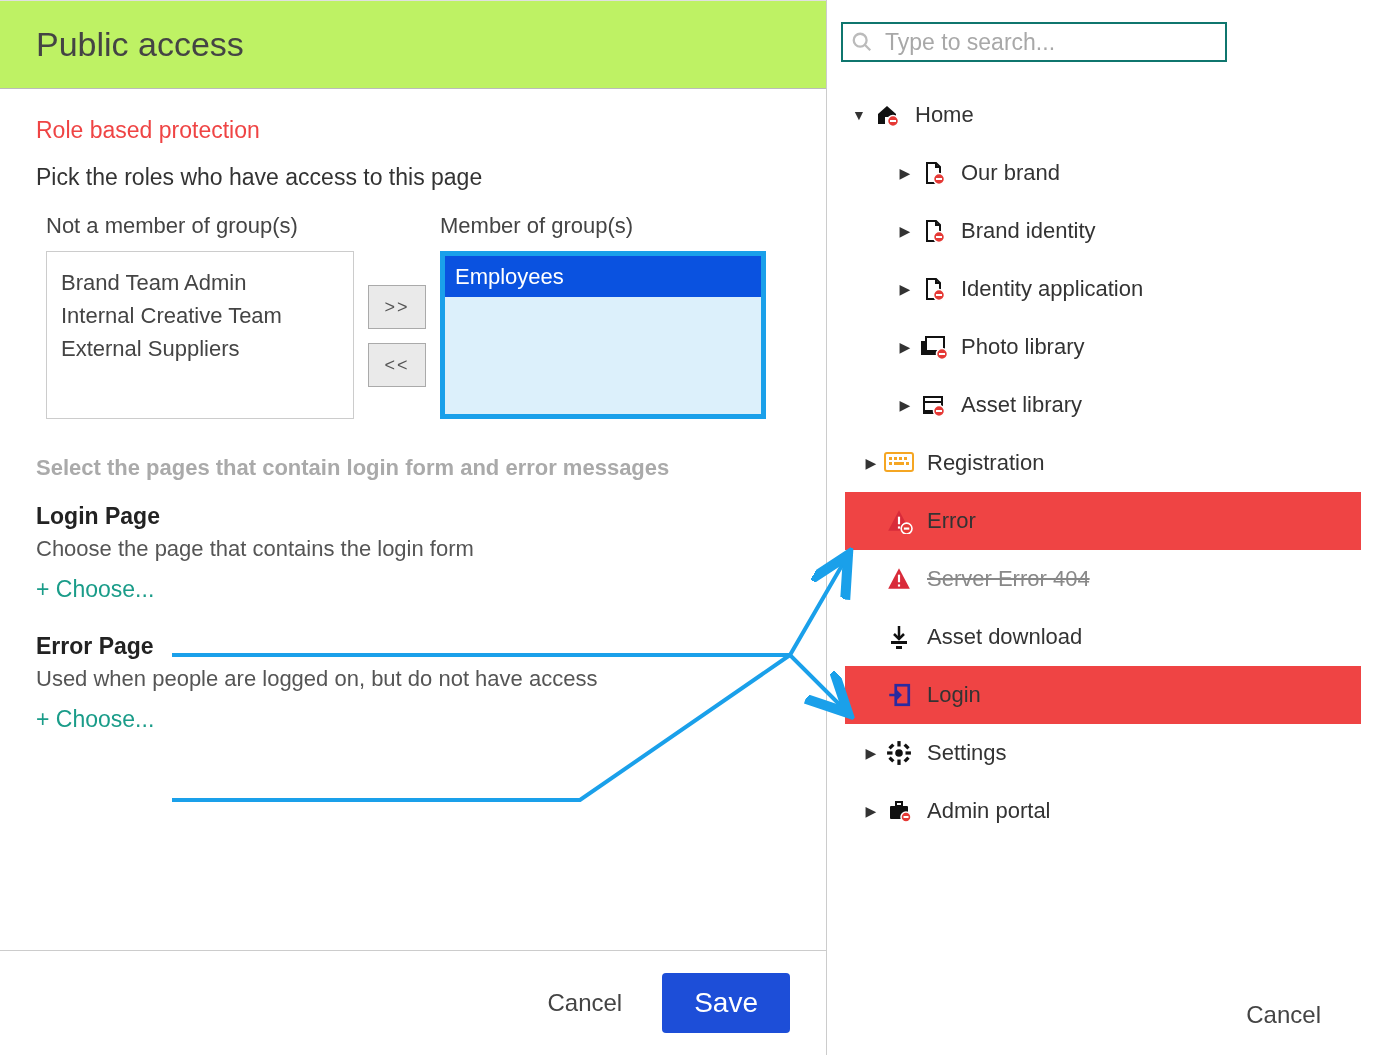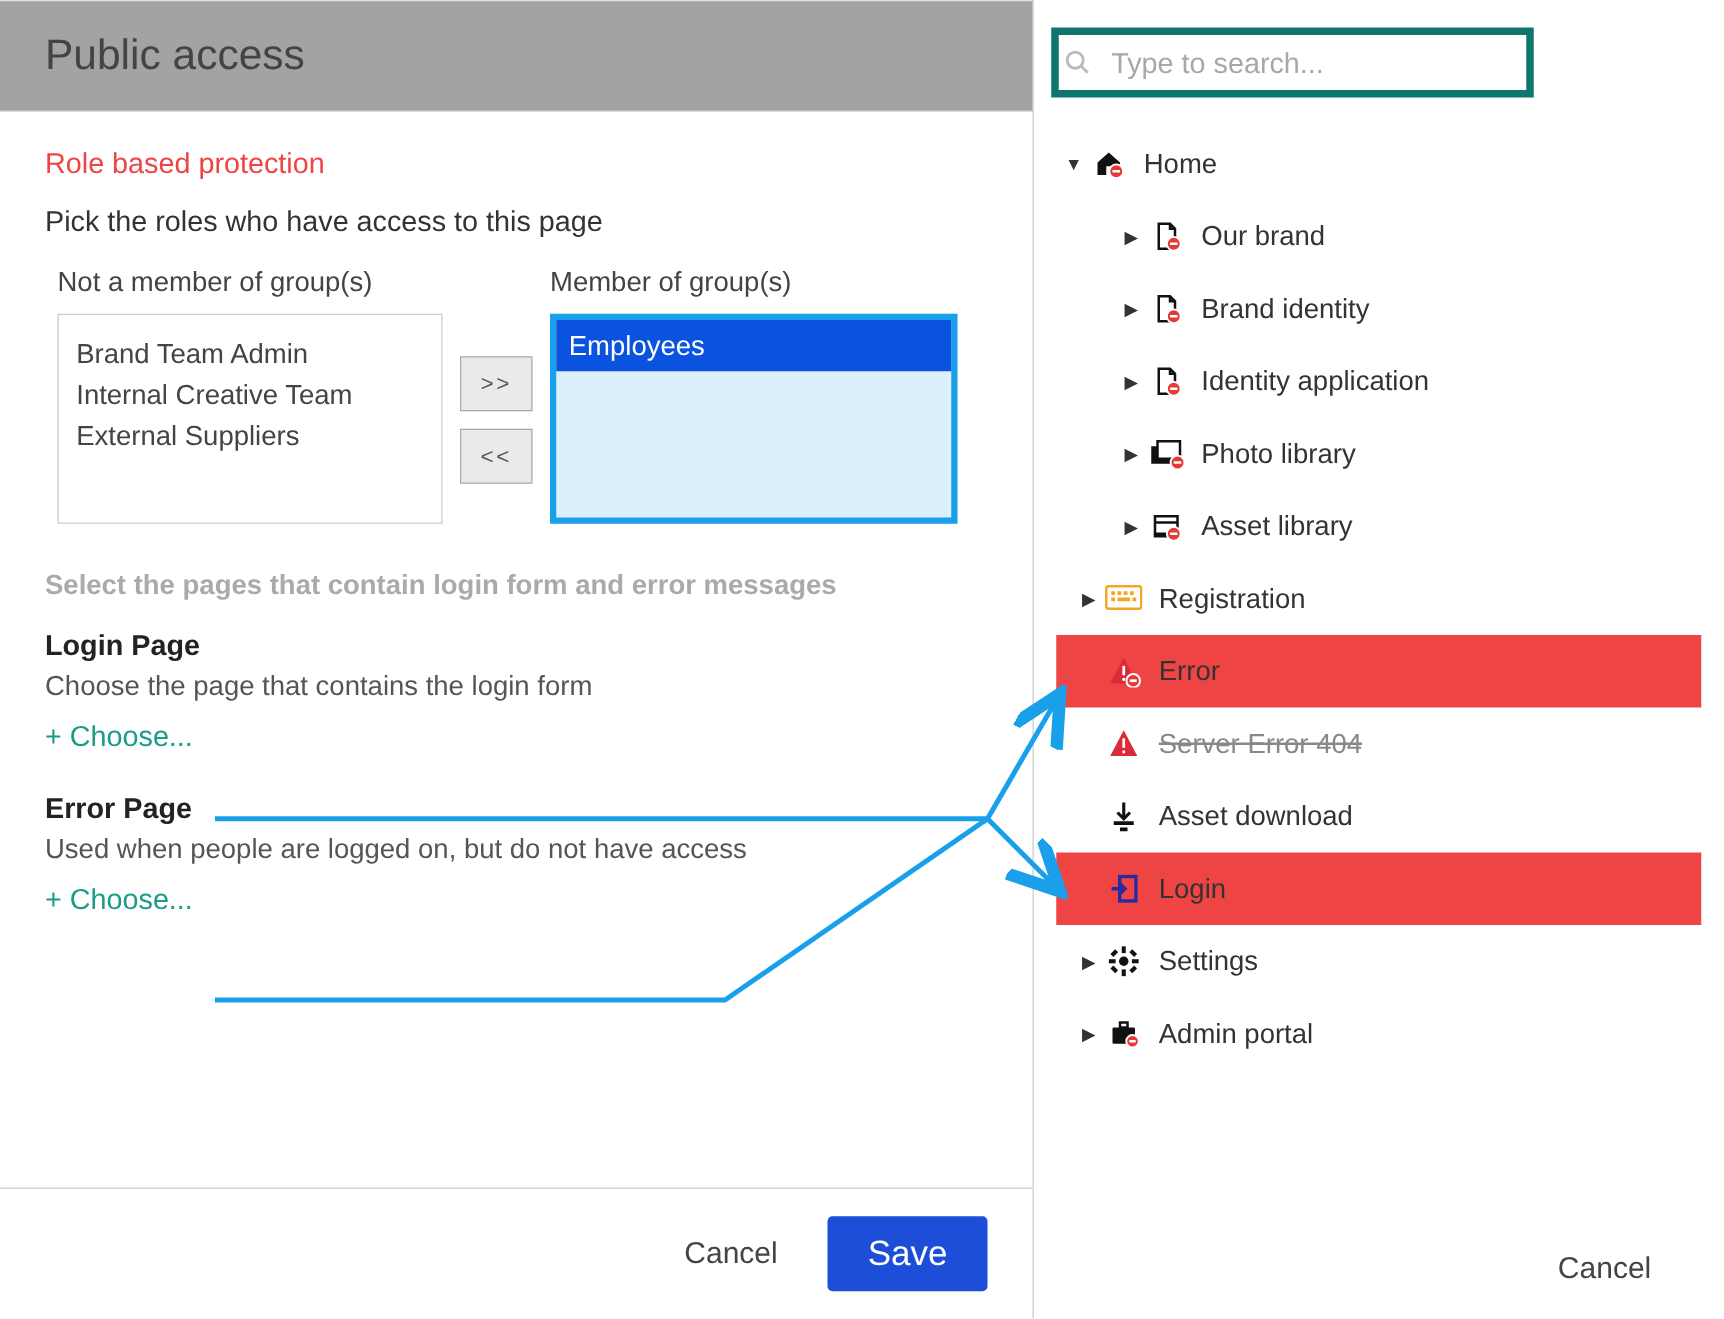--- a/index.html
+++ b/index.html
@@ -19,21 +19,21 @@
     height: 100%;
   }
   
   .left-panel {
     width: 827px;
     display: flex;
     flex-direction: column;
     border-right: 1px solid #ccc;
   }
   .left-header {
-    background: #a3a3a3;
+    background: #bef264;
     border-top: 1px solid #e0e0e0;
     border-bottom: 1px solid #bbb;
     padding: 24px 36px;
   }
   .left-header-title {
     font-size: 34px;
     color: #444;
     font-weight: 400;
   }
   .left-body {
@@ -155,22 +155,22 @@
     flex: 1;
     display: flex;
     flex-direction: column;
     padding: 22px 18px 22px 6px;
   }
   .search-wrap {
     margin: 0 0 24px 8px;
   }
   .search-input {
     width: 386px;
-    height: 56px;
-    border: 6px solid #0f766e;
+    height: 40px;
+    border: 2px solid #0f766e;
     font-size: 23px;
     padding: 0 10px 0 42px;
     color: #888;
   }
   .search-input::placeholder { color: #a8a8a8; }
   .search-wrap-inner { position: relative; display: inline-block; }
   .search-icon {
     position: absolute;
     left: 10px;
     top: 50%;

